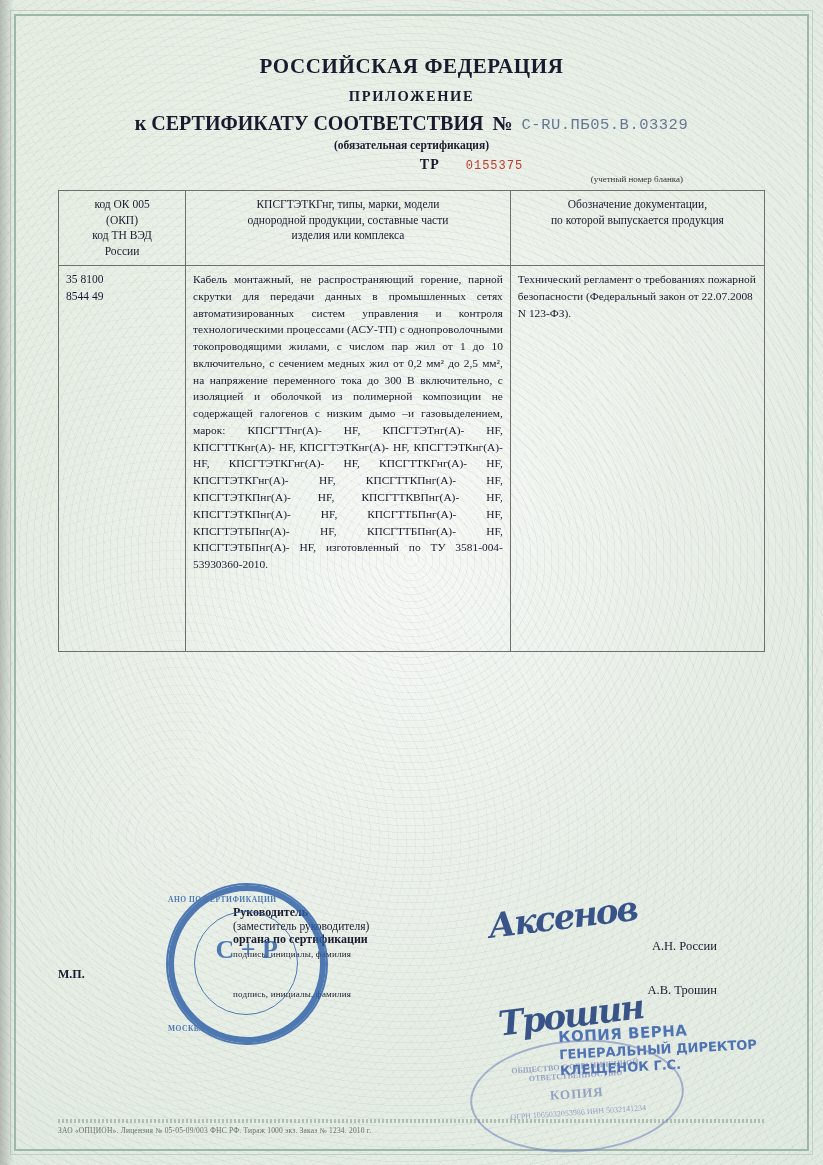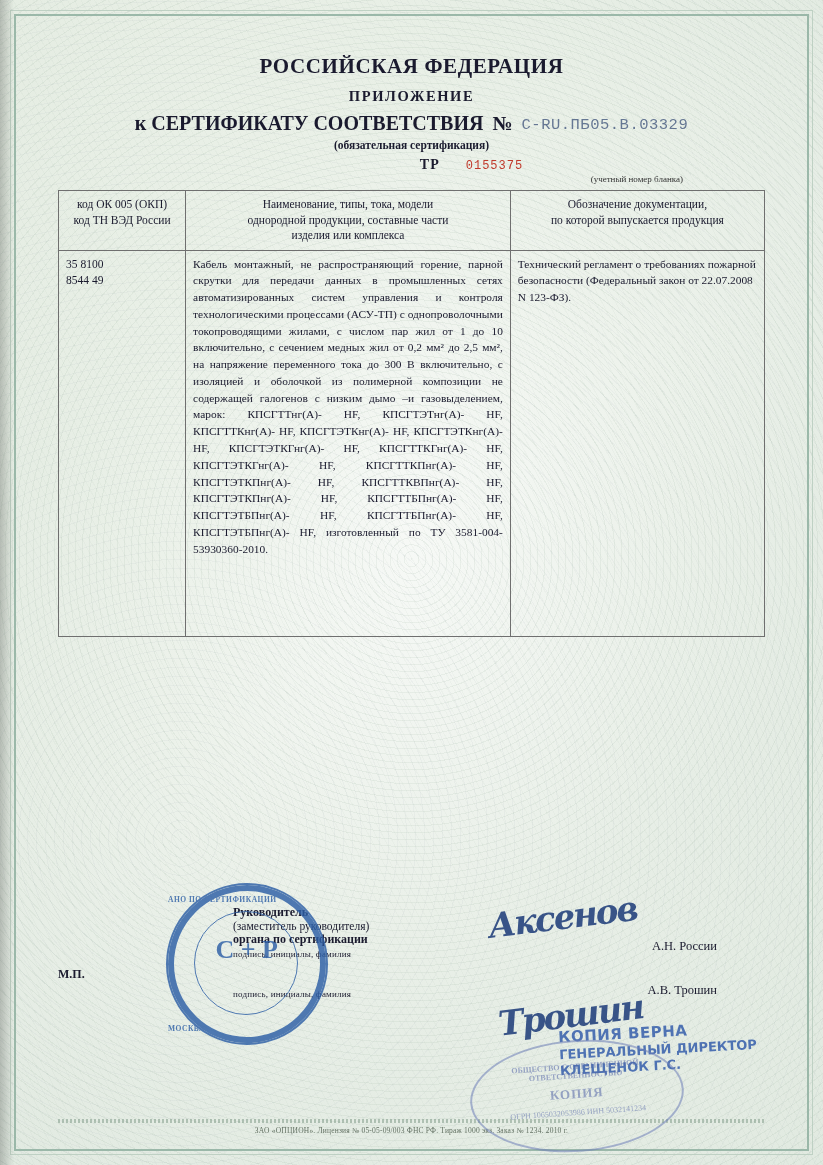--- a/index.html
+++ b/index.html
@@ -133,21 +133,21 @@
   table.prod th, table.prod td {
     border: 1px solid #6f6f6f;
     vertical-align: top;
     padding: 5px 7px;
   }
   table.prod th {
     font-size: 11.5px;
     font-weight: normal;
     text-align: center;
     line-height: 1.35;
-    padding: 6px 6px;
+    padding: 6px 22px;
   }
   .col1 { width: 18%; }
   .col2 { width: 46%; }
   .col3 { width: 36%; }
   td.codes {
     font-size: 11.5px;
     line-height: 1.45;
     white-space: pre-line;
     height: 375px;
   }
@@ -300,21 +300,21 @@
   }
   .oval-stamp .l1 { margin-top: 20px; font-weight: bold; }
   .oval-stamp .l2 { margin-top: 6px; font-size: 13px; font-weight: bold; letter-spacing: 1px; }
   .oval-stamp .l3 { margin-top: 6px; }
 
   .footer-line {
     position: absolute;
     left: 58px;
     right: 58px;
     bottom: 30px;
-    text-align: center;
+    text-align: left;
     font-size: 7.5px;
     color: #4b5a4b;
     letter-spacing: 0.2px;
     z-index: 4;
     opacity: 0.85;
   }
   .microtext-band {
     position: absolute;
     left: 58px;
     right: 58px;
@@ -365,21 +365,21 @@
           <col class="col2">
           <col class="col3">
       </colgroup>
       <thead>
         <tr>
           <th>
             <div>код ОК 005 (ОКП)</div>
             <div>код ТН ВЭД России</div>
           </th>
           <th>
-            <div>Наименование, типы, тока, модели</div>
+            <div>КПСГТЭТКГнг, типы, марки, модели</div>
             <div>однородной продукции, составные части</div>
             <div>изделия или комплекса</div>
           </th>
           <th>
             <div>Обозначение документации,</div>
             <div>по которой выпускается продукция</div>
           </th>
         </tr>
       </thead>
       <tbody>

